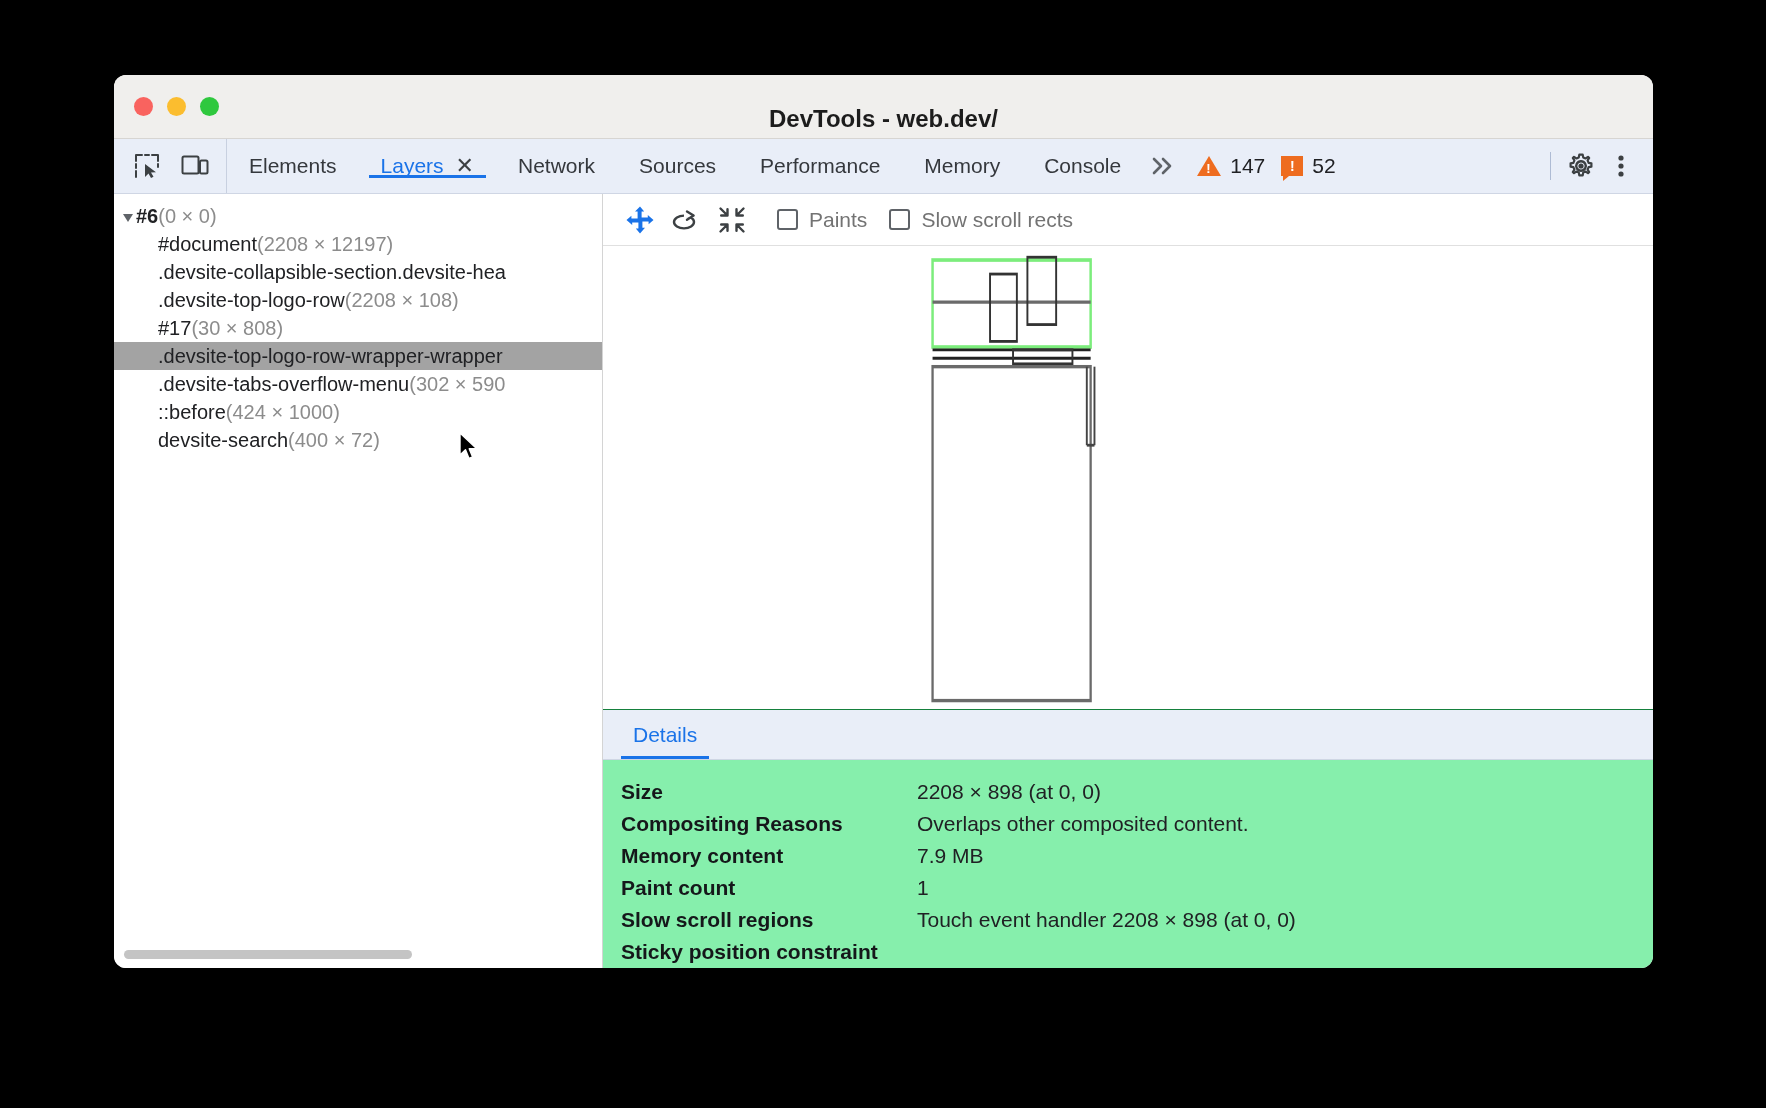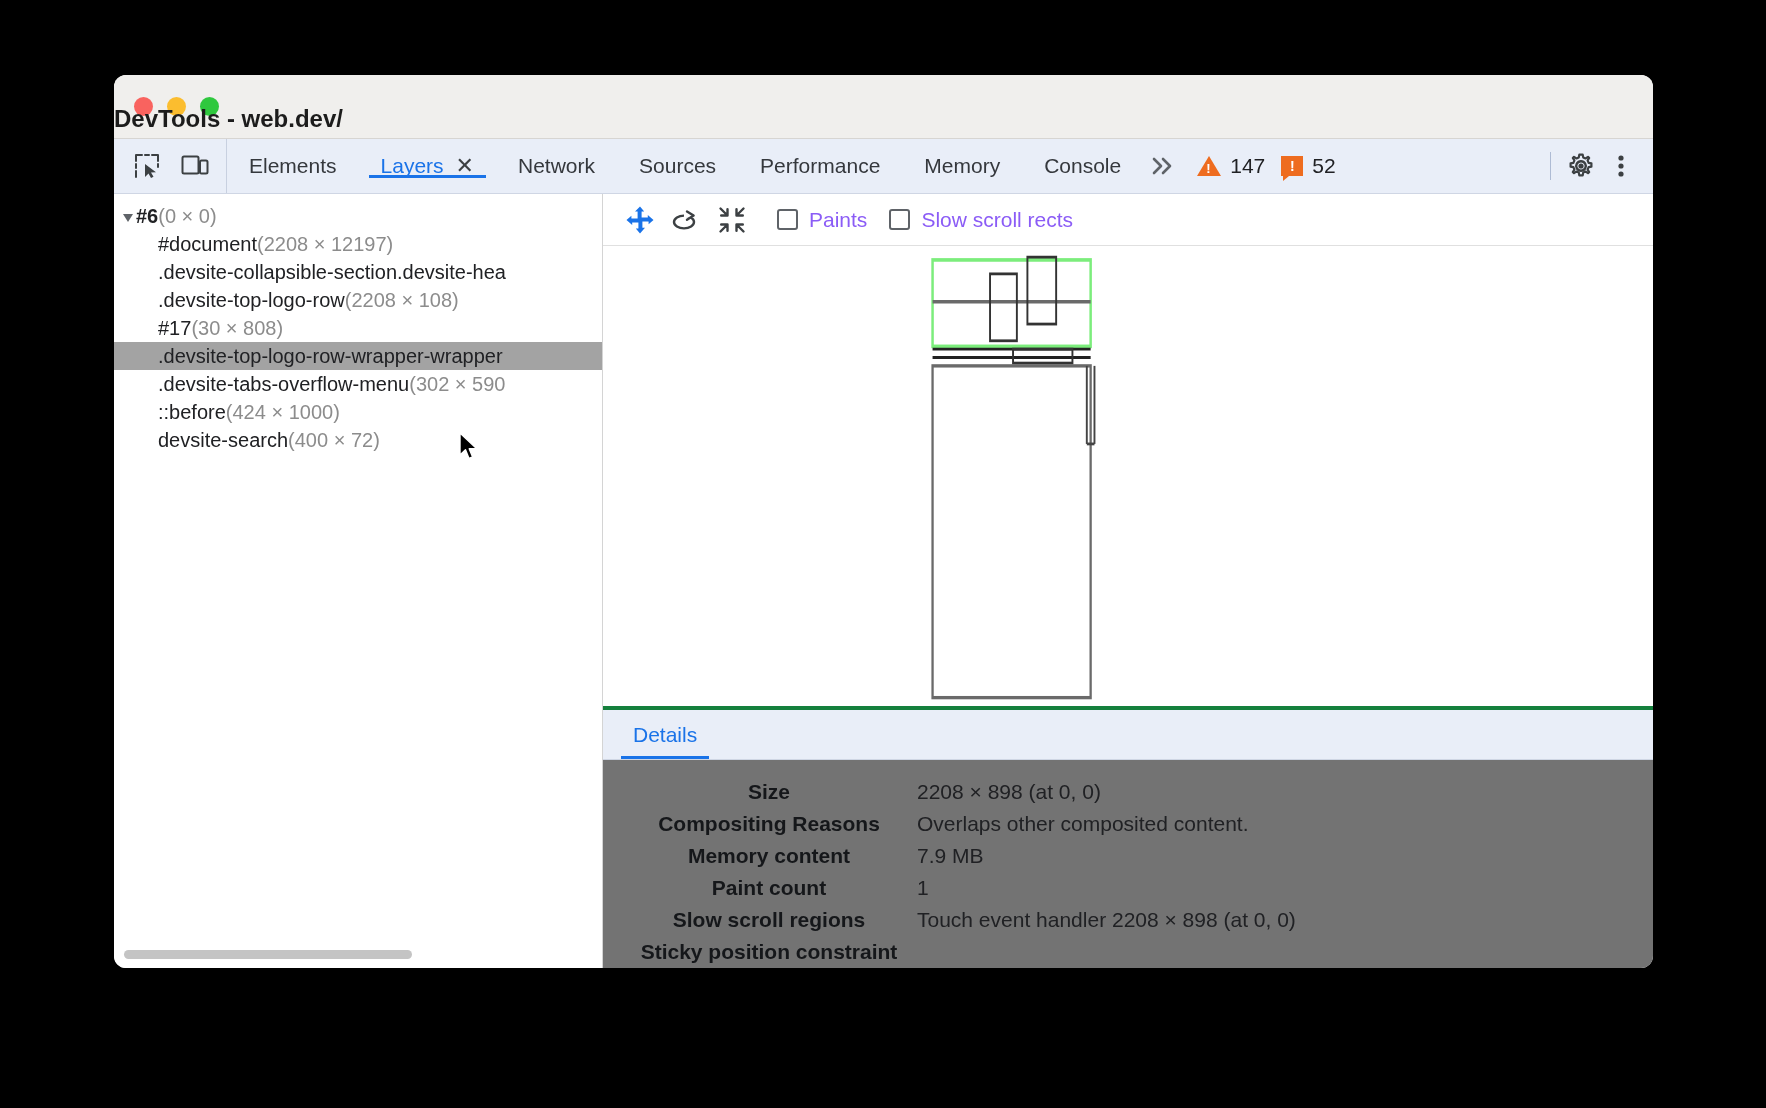--- a/index.html
+++ b/index.html
@@ -37,21 +37,21 @@
     padding-left: 20px;
     align-items: center;
   }
   .dot { width: 19px; height: 19px; border-radius: 50%; }
   .dot.red    { background: #f9635f; }
   .dot.yellow { background: #fbbd2f; }
   .dot.green  { background: #2fc83e; }
   #window-title {
     position: absolute;
     left: 0; right: 0;
-    text-align: left;
+    text-align: center;
     font-size: 24px;
     font-weight: bold;
     color: #1c1c1c;
     pointer-events: none;
     margin-top: 24px;
   }
 
   
   #tabstrip {
     height: 55px;
@@ -205,40 +205,40 @@
   }
   .lt-btn {
     width: 46px; height: 40px;
     display: flex; align-items: center; justify-content: center;
     cursor: pointer;
   }
   .lt-check {
     display: flex; align-items: center; gap: 11px;
     margin-left: 22px;
     font-size: 21px;
-    color: #8b5cf6;
+    color: #737373;
     cursor: pointer;
   }
   .cbox {
     width: 21px; height: 21px;
     border: 2px solid #5f6368;
     border-radius: 3px;
     background: #fff;
   }
 
   #canvas3d {
     flex: 1 1 auto;
     background: #fff;
     position: relative;
     overflow: hidden;
     min-height: 0;
   }
 
   
-  #details-pane { flex: 0 0 auto; background: #737373; border-top: 4px solid #15803d; }
+  #details-pane { flex: 0 0 auto; background: #86efac; border-top: 1px solid #15803d; }
   #details-tabbar {
     height: 50px;
     background: #e9eef8;
     display: flex; align-items: stretch;
     padding-left: 18px;
     border-bottom: 1px solid #cfd6e4;
   }
   #details-tab {
     display: flex; align-items: center;
     padding: 0 12px;
@@ -248,21 +248,20 @@
     cursor: pointer;
   }
   #details-tab::after {
     content: "";
     position: absolute; left: 0; right: 0; bottom: 0;
     height: 3px; background: #1a73e8;
   }
   #details-table {
     padding: 16px 16px 0 18px;
     font-size: 21px;
-    text-align: center;
   }
   .drow { display: flex; height: 32px; align-items: center; }
   .dlabel { width: 296px; font-weight: bold; color: #15171a; }
   .dvalue { color: #202124; }
 </style>
 </head>
 <body>
 
 <div id="window">
 

